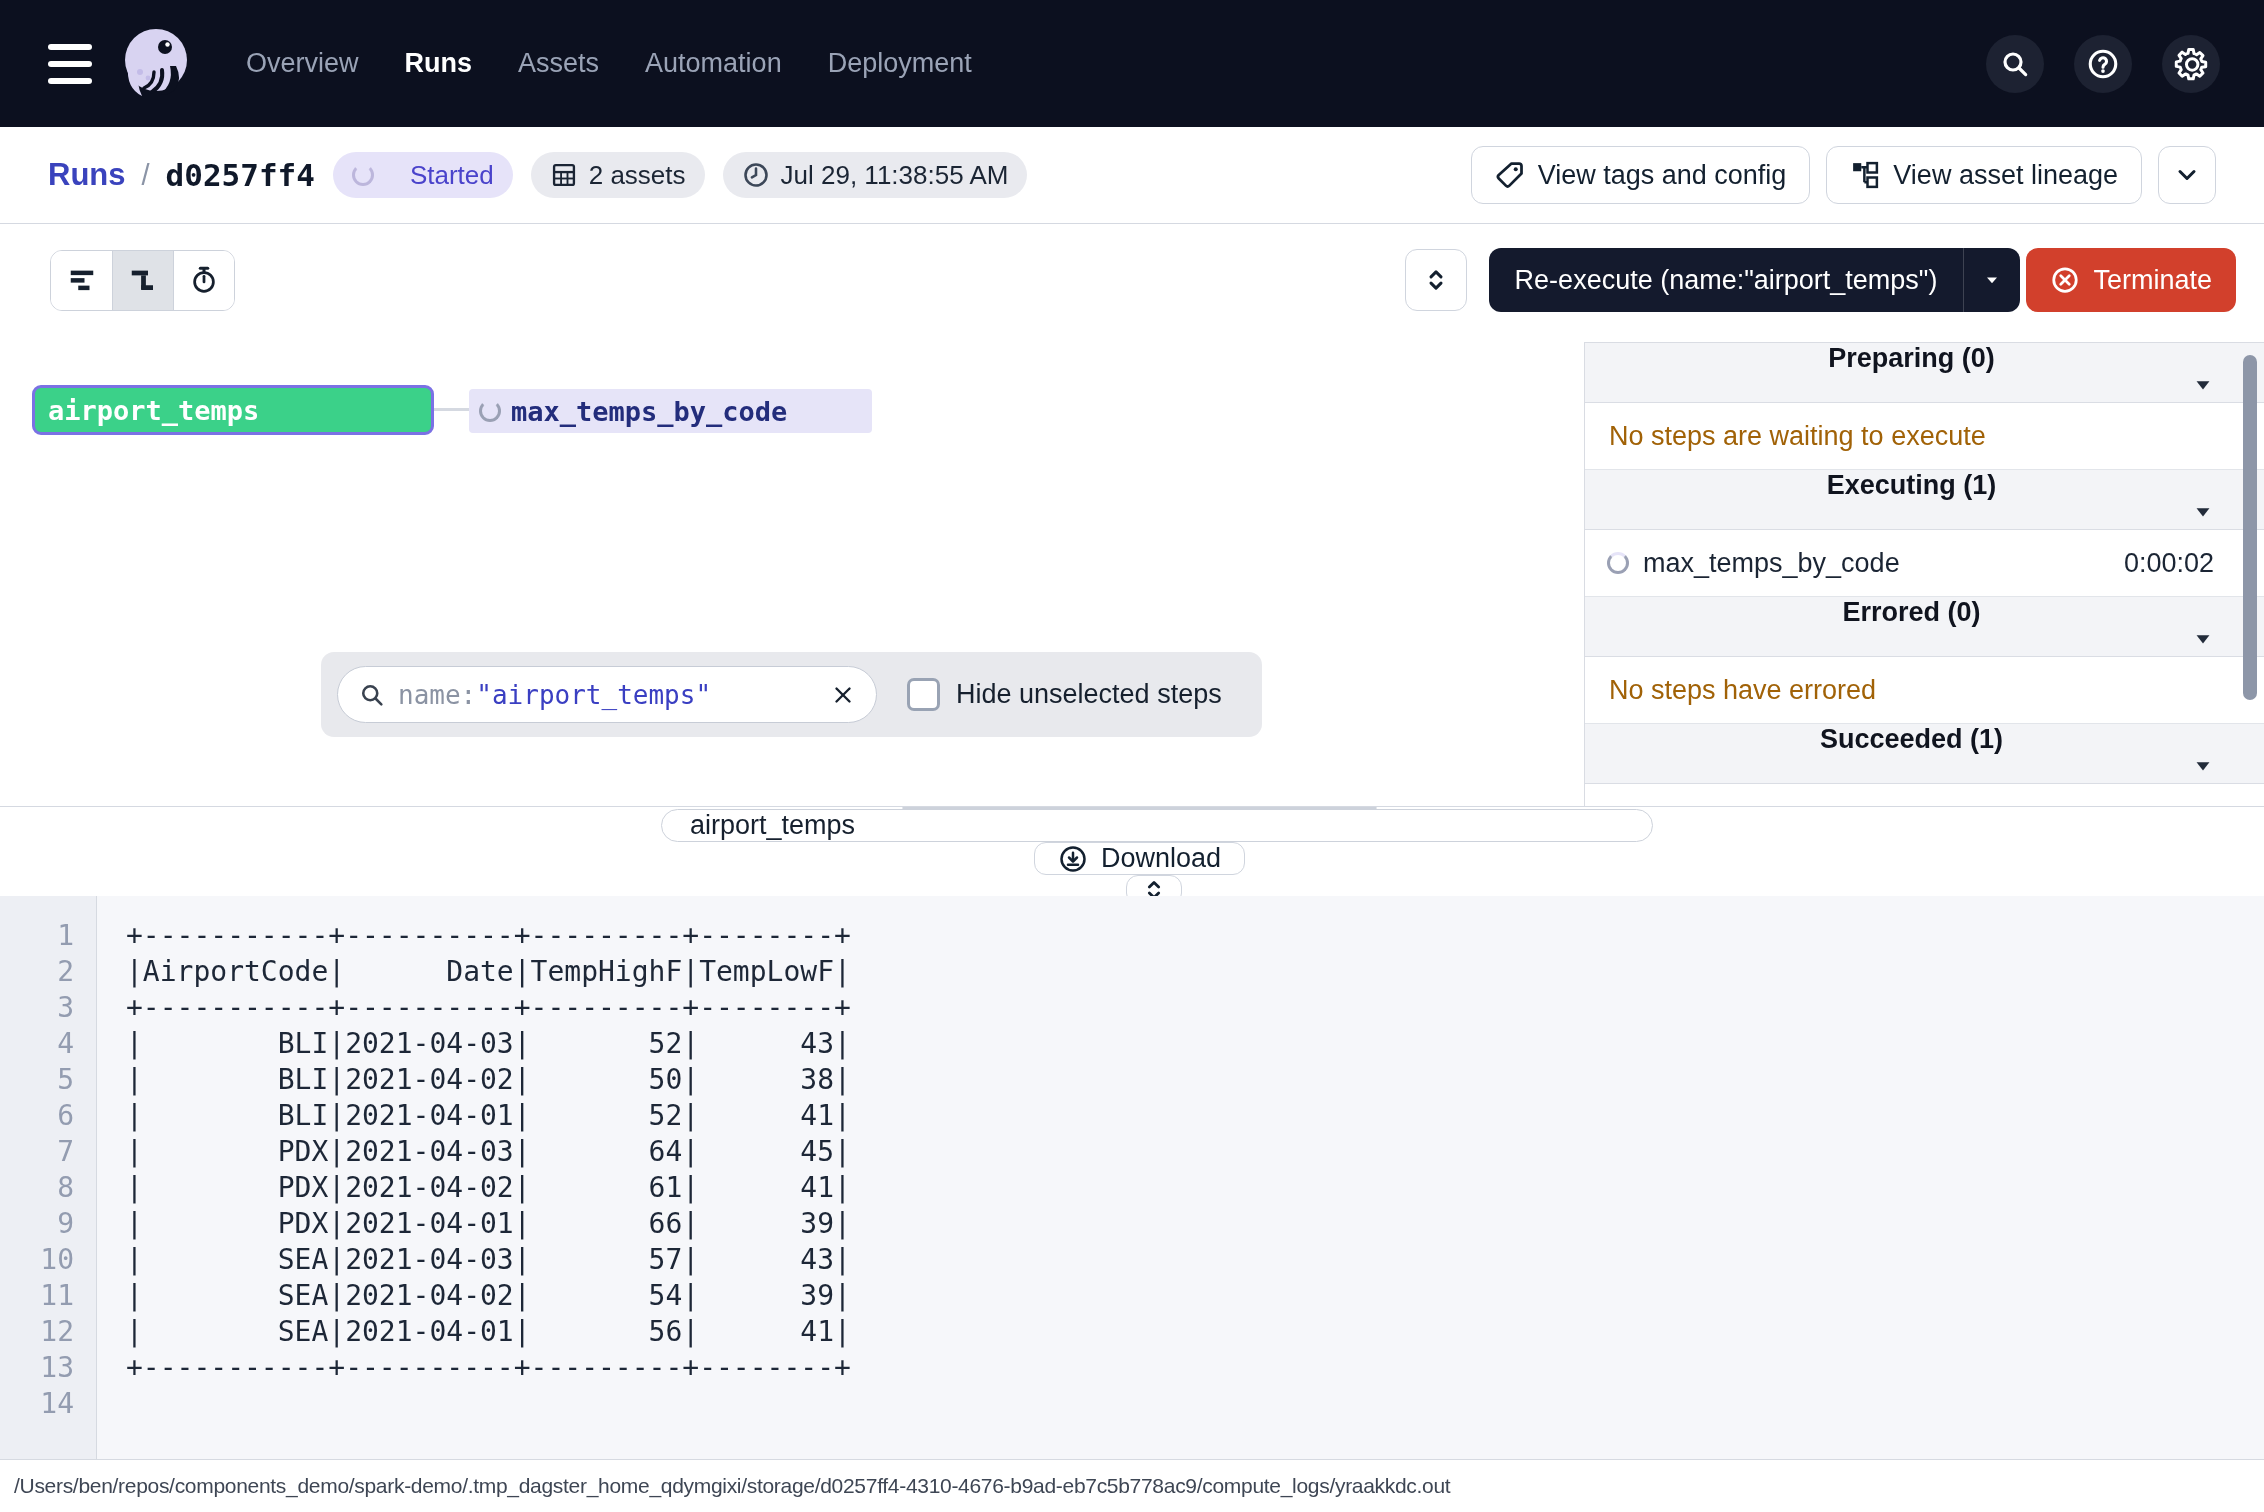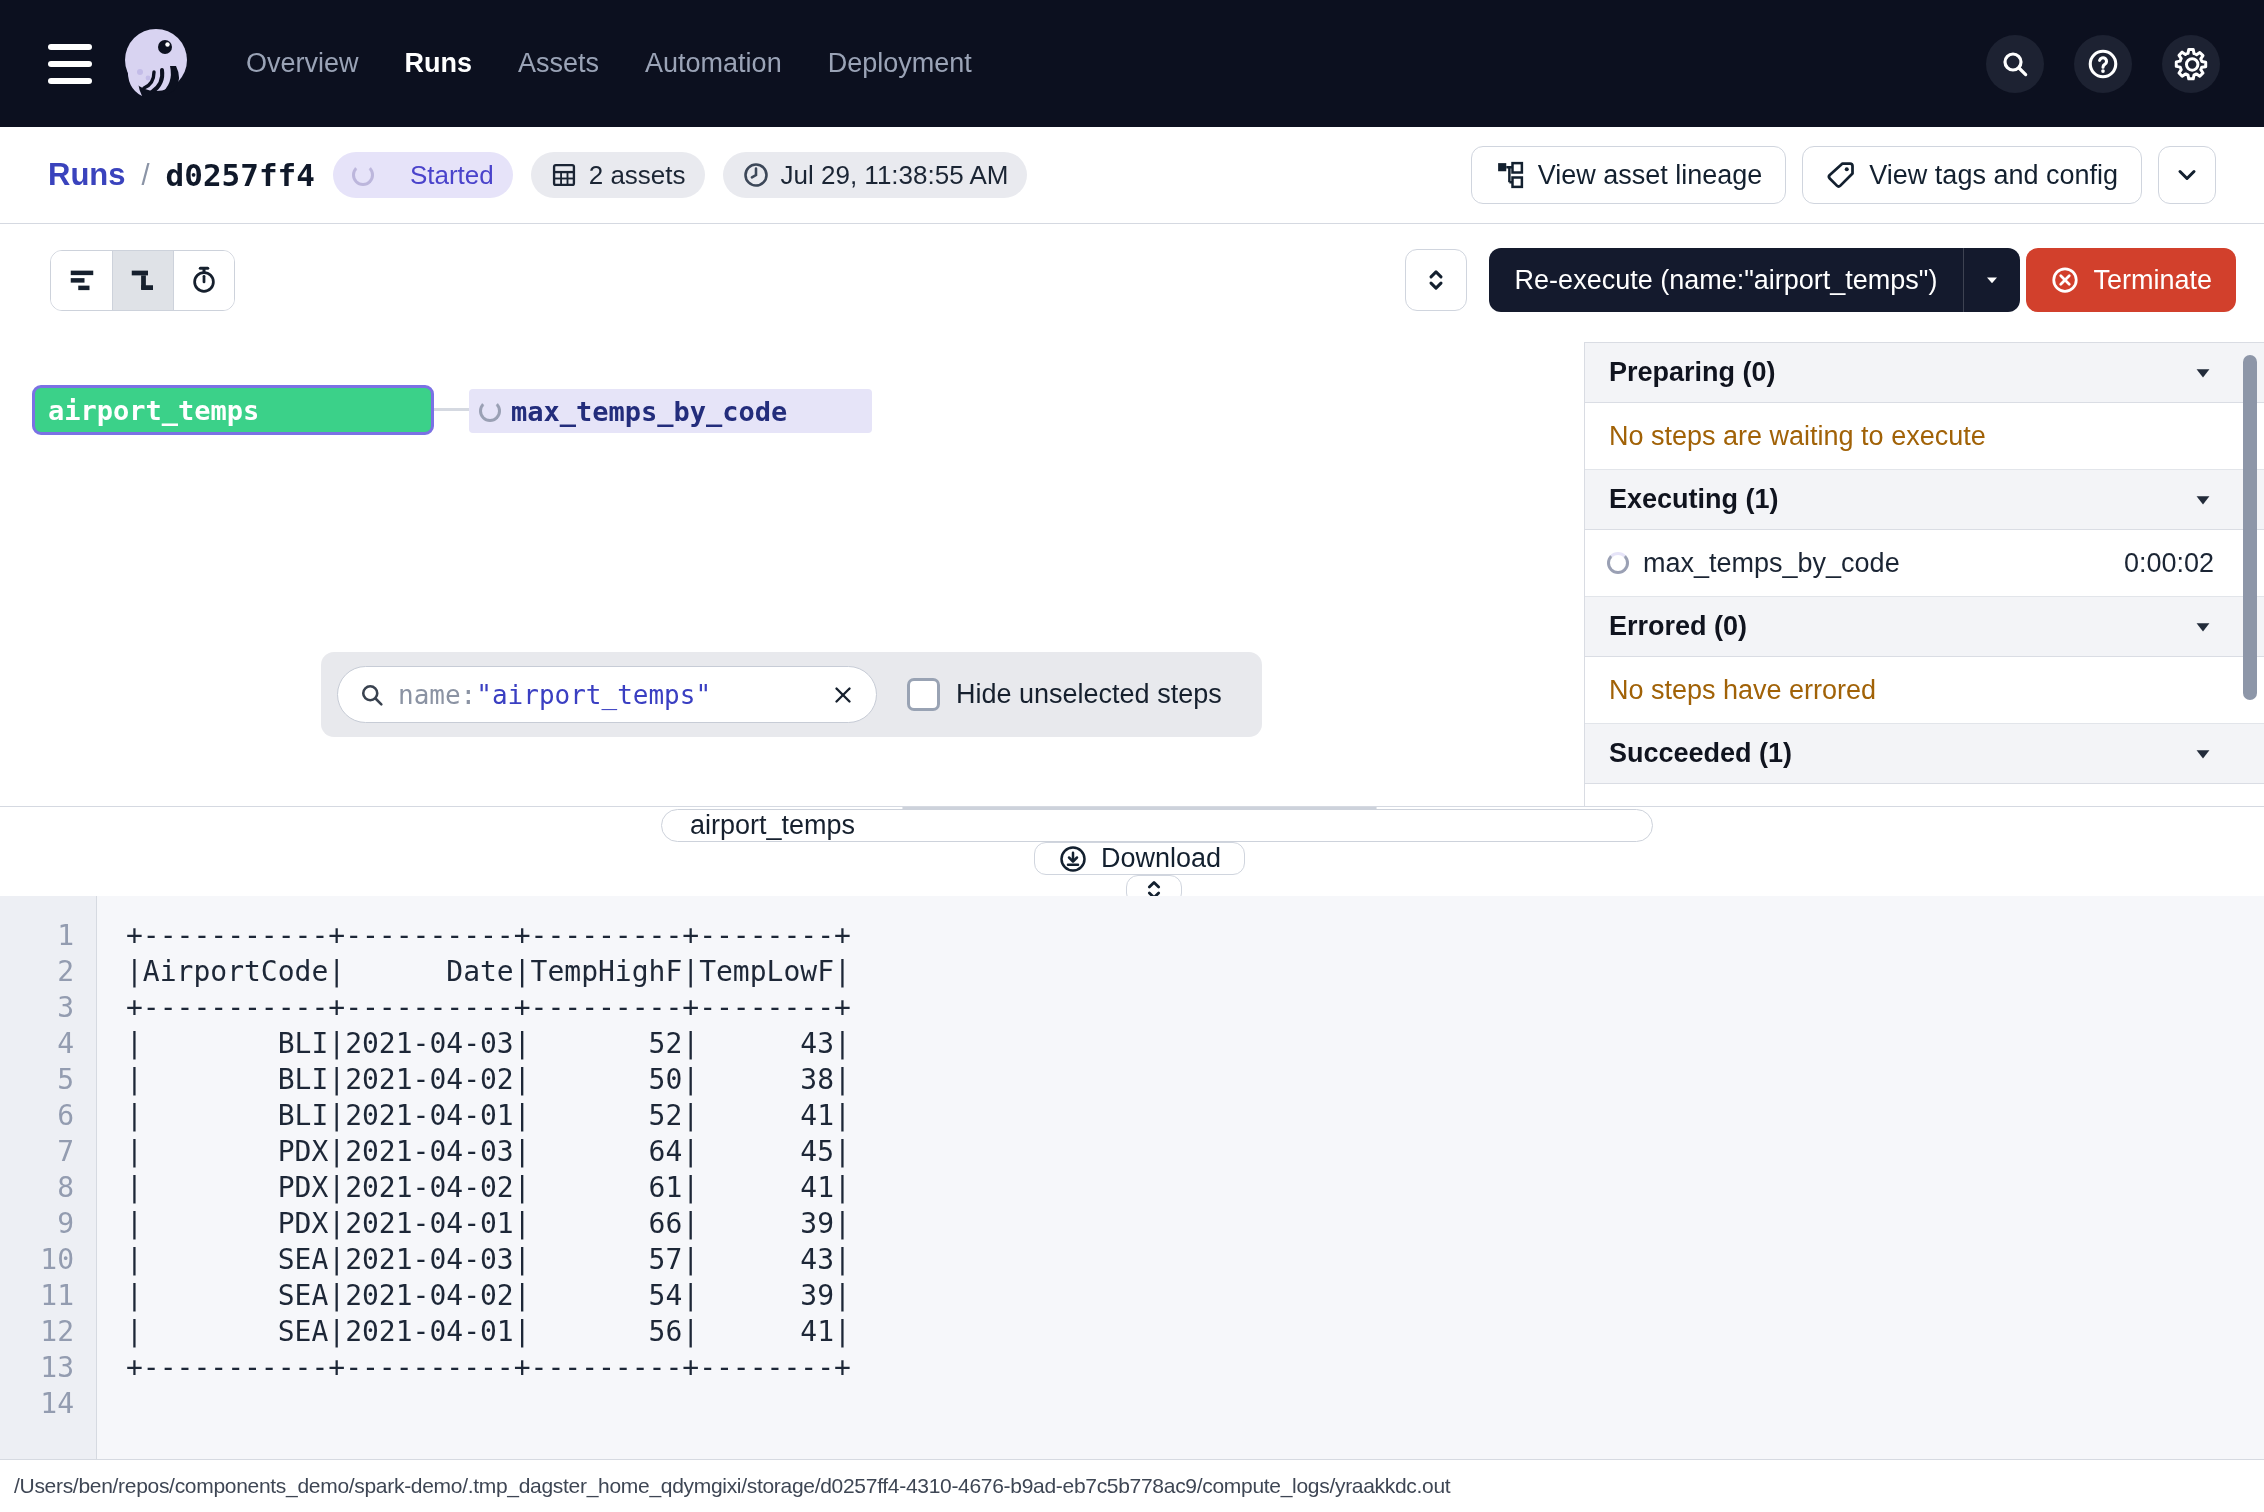--- a/index.html
+++ b/index.html
@@ -85,21 +85,21 @@
   .checkwrap{display:flex;align-items:center;gap:16px;margin-left:30px;cursor:pointer;}
   .checkbox{width:33px;height:33px;border:3px solid #99a3b4;border-radius:7px;background:#fff;
             box-sizing:border-box;}
   .checklabel{font-size:27px;color:#16202e;}
 
   
   .steps-panel{position:absolute;left:1584px;top:7px;width:680px;height:464px;background:#fff;
                border-left:1px solid #d9dce3;border-top:1px solid #d9dce3;box-sizing:border-box;
                overflow:hidden;}
   .sec-h{height:60px;background:#f3f4f7;border-bottom:1px solid #dadde4;display:flex;
-         align-items:center;padding:0 50px 0 24px;box-sizing:border-box;cursor:pointer;}
+         align-items:center;padding:0 50px 0 24px;box-sizing:border-box;cursor:pointer;flex-direction:column;}
   .sec-h .t{font-size:27px;font-weight:700;color:#10141f;}
   .sec-h .c{margin-left:auto;display:flex;}
   .sec-b{height:67px;background:#fff;border-bottom:1px solid #e2e5ea;display:flex;align-items:center;
          padding:0 50px 0 24px;box-sizing:border-box;font-size:27px;color:#a16207;}
   .sec-row{height:67px;background:#fff;border-bottom:1px solid #e2e5ea;display:flex;align-items:center;
            gap:14px;padding:0 50px 0 22px;box-sizing:border-box;font-size:27px;color:#1b2534;cursor:pointer;}
   .sec-row .el{margin-left:auto;}
   .scrollthumb{position:absolute;left:2243px;top:355px;width:14px;height:345px;background:#8d96a8;
                border-radius:7px;cursor:pointer;}
 
@@ -207,35 +207,35 @@
     <span class="badge gray">
       <svg width="28" height="28" viewBox="0 0 24 24">
         <circle cx="12" cy="12" r="9" fill="none" stroke="#3c4758" stroke-width="2.2"></circle>
         <path d="M12 6.5 V12 L8.5 14" fill="none" stroke="#3c4758" stroke-width="2.2" stroke-linecap="round"></path>
       </svg>
       <span>Jul 29, 11:38:55 AM</span>
     </span>
     <div class="crumb-actions">
       <button class="btn">
         <svg width="30" height="30" viewBox="0 0 24 24">
+          <path d="M13.2 2.8 h6 a2 2 0 0 1 2 2 v6 L11.5 20.5 a2 2 0 0 1 -2.8 0 L3 14.8 a2 2 0 0 1 0 -2.8 Z" fill="none" stroke="#13202f" stroke-width="2.2" stroke-linejoin="round"></path>
+          <circle cx="16.6" cy="7.4" r="1.6" fill="#13202f"></circle>
+        </svg>
+        <span>View tags and config</span>
+      </button>
+      <button class="btn">
+        <svg width="30" height="30" viewBox="0 0 24 24">
           <rect x="2.5" y="2.5" width="6.5" height="6.5" fill="#13202f"></rect>
           <rect x="14" y="2.5" width="7.5" height="7.5" fill="none" stroke="#13202f" stroke-width="2"></rect>
           <rect x="14" y="14" width="7.5" height="7.5" fill="none" stroke="#13202f" stroke-width="2"></rect>
           <line x1="9" y1="5.8" x2="14" y2="5.8" stroke="#13202f" stroke-width="2"></line>
           <line x1="11.5" y1="5.8" x2="11.5" y2="17.8" stroke="#13202f" stroke-width="2"></line>
           <line x1="11.5" y1="17.8" x2="14" y2="17.8" stroke="#13202f" stroke-width="2"></line>
         </svg>
         <span>View asset lineage</span>
-      </button>
-      <button class="btn">
-        <svg width="30" height="30" viewBox="0 0 24 24">
-          <path d="M13.2 2.8 h6 a2 2 0 0 1 2 2 v6 L11.5 20.5 a2 2 0 0 1 -2.8 0 L3 14.8 a2 2 0 0 1 0 -2.8 Z" fill="none" stroke="#13202f" stroke-width="2.2" stroke-linejoin="round"></path>
-          <circle cx="16.6" cy="7.4" r="1.6" fill="#13202f"></circle>
-        </svg>
-        <span>View tags and config</span>
       </button>
       <button class="btn square">
         <svg width="28" height="28" viewBox="0 0 24 24">
           <polyline points="6,9 12,15 18,9" fill="none" stroke="#13202f" stroke-width="2.6" stroke-linecap="round" stroke-linejoin="round"></polyline>
         </svg>
       </button>
     </div>
   </div>
 
   <div class="toolrow">

